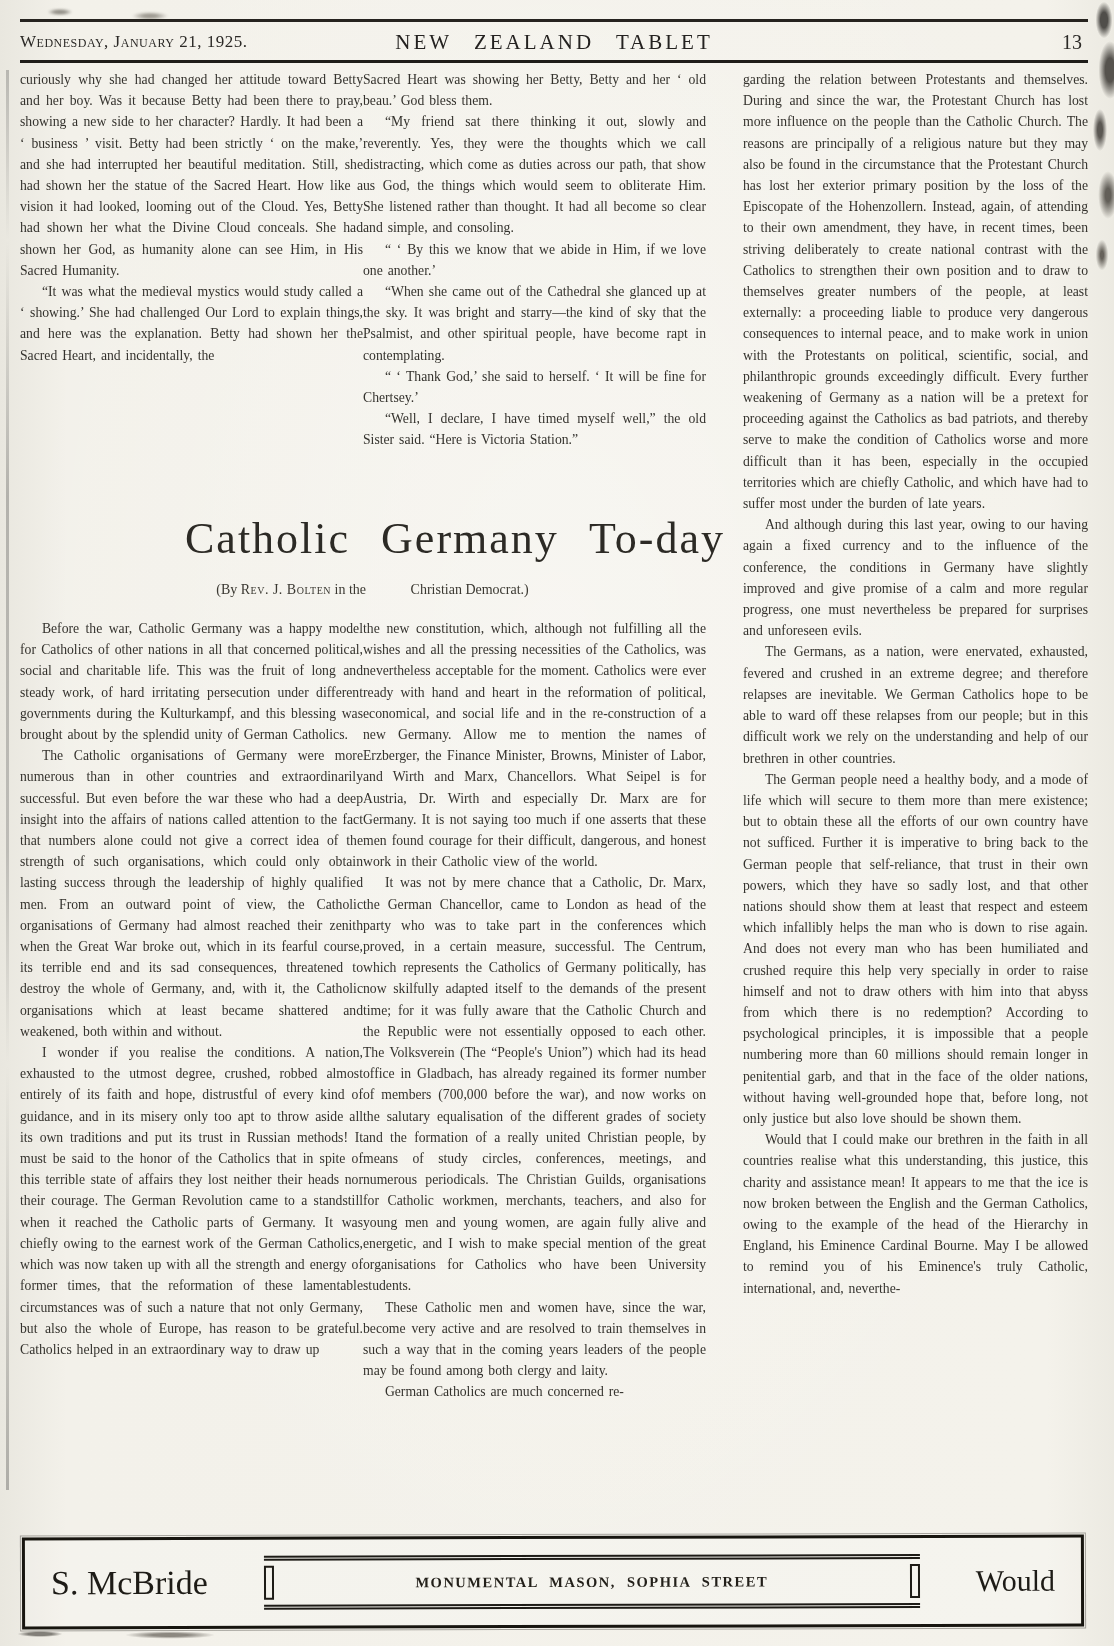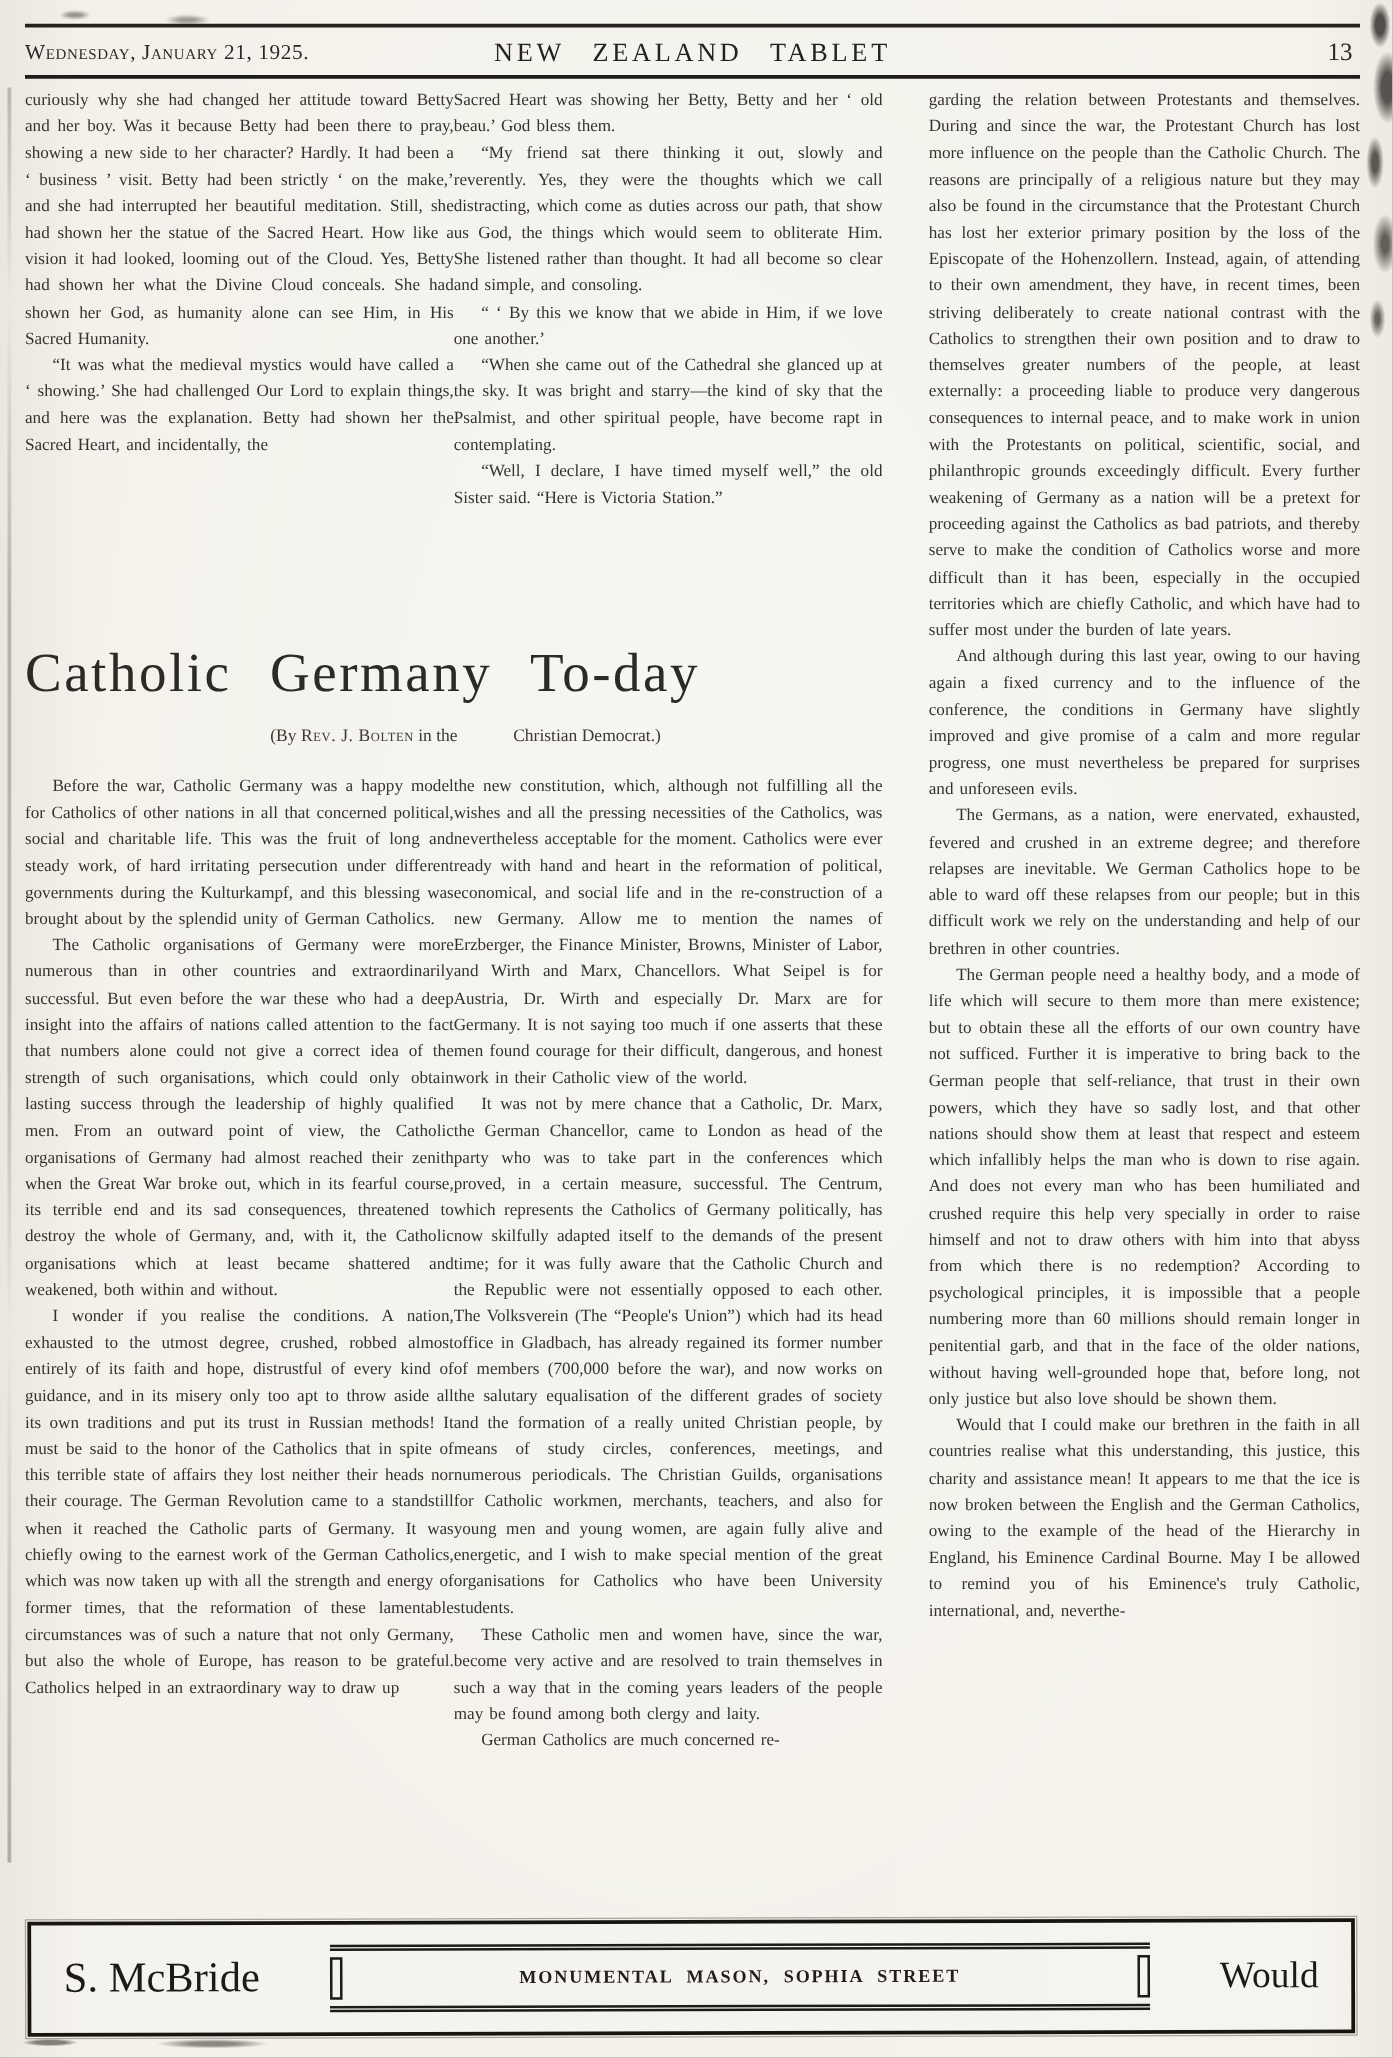--- a/index.html
+++ b/index.html
@@ -57,21 +57,21 @@
   .story-cols{height:418px;overflow:hidden;}
   .article-cols{height:884px;overflow:hidden;}
   .col p, .right-col p{
     margin:0;text-align:justify;
     font-size:13.7px;line-height:21.2px;color:#34322d;
     text-indent:1.6em;word-spacing:1.5px;
   }
   .no-first-indent p:first-child{text-indent:0;}
   
   .headline{
-    text-align:left;margin:26px 0 18px 0;
+    text-align:right;margin:26px 0 18px 0;
     font-size:44px;font-weight:400;letter-spacing:2px;word-spacing:18px;
     color:#2c2a25;
   }
   .byline{text-align:center;font-size:14px;color:#3a3831;margin:10px 0 20px 0;}
   .byline .sc{font-variant:small-caps;letter-spacing:.5px;text-align:right;}
   .byline .it{margin-left:41px;}
   
   .ad{
     margin:34px 30px 0 22px;height:92px;
     border:3px solid #17150f;
@@ -114,27 +114,28 @@
     </div>
     <div class="rule-bottom"></div>
   </div>
 
   <div class="content">
     <div class="left-block">
 
       <div class="two-cols story-cols">
         <div class="col no-first-indent">
             <p>curiously why she had changed her attitude toward Betty and her boy.  Was it because Betty had been there to pray, showing a new side to her character?  Hardly.  It had been a ‘ business ’ visit.  Betty had been strictly ‘ on the make,’ and she had interrupted her beautiful meditation.  Still, she had shown her the statue of the Sacred Heart.  How like a vision it had looked, looming out of the Cloud.  Yes, Betty had shown her what the Divine Cloud conceals.  She had shown her God, as humanity alone can see Him, in His Sacred Humanity.</p>
-            <p>“It was what the medieval mystics would have called a ‘ showing.’  She had challenged Our Lord to explain things, and here was the explanation.  Betty had shown her the Sacred Heart, and incidentally, the</p>
+            <p>“It was what the medieval mystics would study called a ‘ showing.’  She had challenged Our Lord to explain things, and here was the explanation.  Betty had shown her the Sacred Heart, and incidentally, the</p>
           </div>
         <div class="col no-first-indent">
             <p>Sacred Heart was showing her Betty, Betty and her ‘ old beau.’  God bless them.</p>
             <p>“My friend sat there thinking it out, slowly and reverently.  Yes, they were the thoughts which we call distracting, which come as duties across our path, that show us God, the things which would seem to obliterate Him.  She listened rather than thought.  It had all become so clear and simple, and consoling.</p>
             <p>“ ‘ By this we know that we abide in Him, if we love one another.’</p>
             <p>“When she came out of the Cathedral she glanced up at the sky.  It was bright and starry—the kind of sky that the Psalmist, and other spiritual people, have become rapt in contemplating.</p>
+            <p>“ ‘ Thank God,’ she said to herself.  ‘ It will be fine for Chertsey.’</p>
             <p>“Well, I declare, I have timed myself well,” the old Sister said.  “Here is Victoria Station.”</p>
           </div>
       </div>
 
       <h1 class="headline">Catholic  Germany  To-day</h1>
       <div class="byline">
         <span>(By </span><span class="sc">Rev. J. Bolten</span><span> in the </span><span class="it">Christian  Democrat</span><span>.)</span>
       </div>
 
       <div class="two-cols article-cols">

